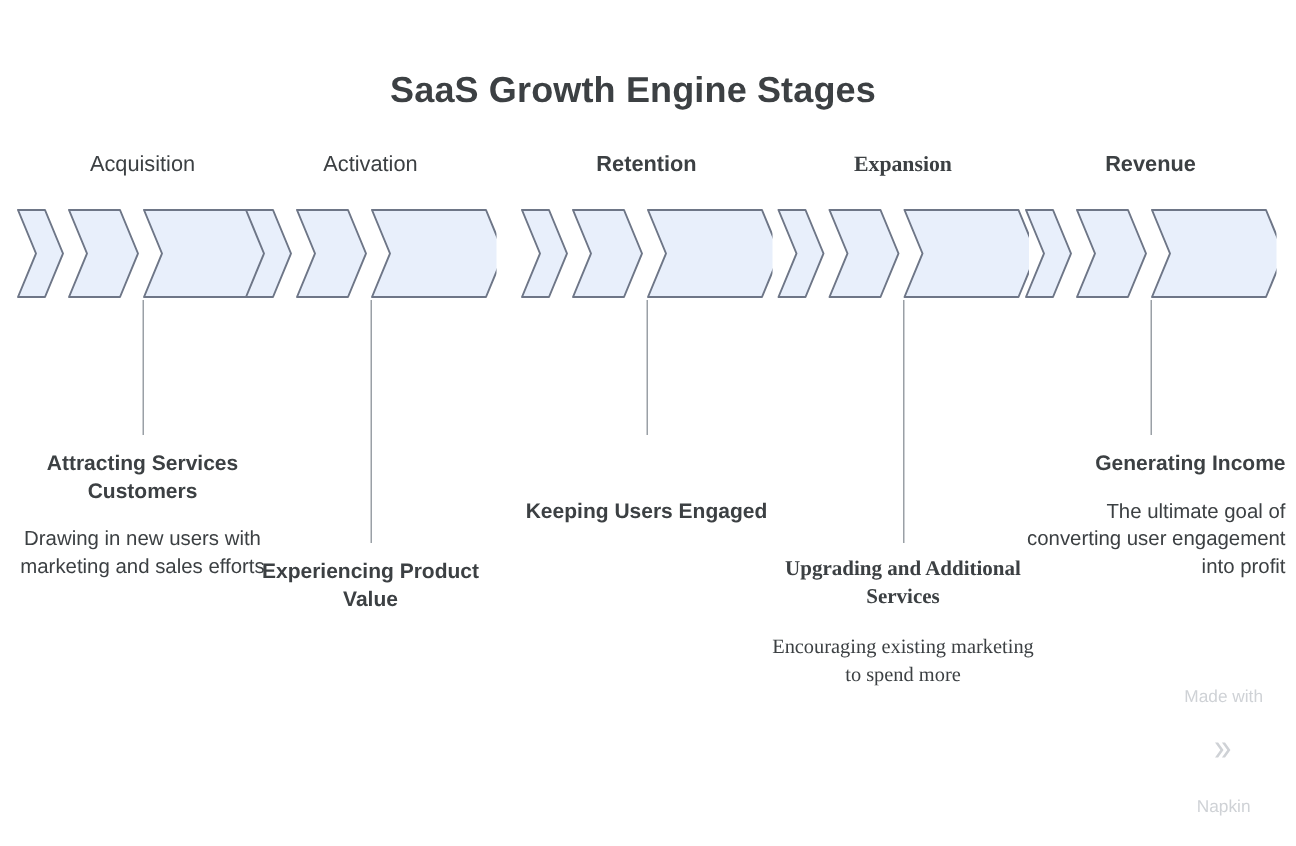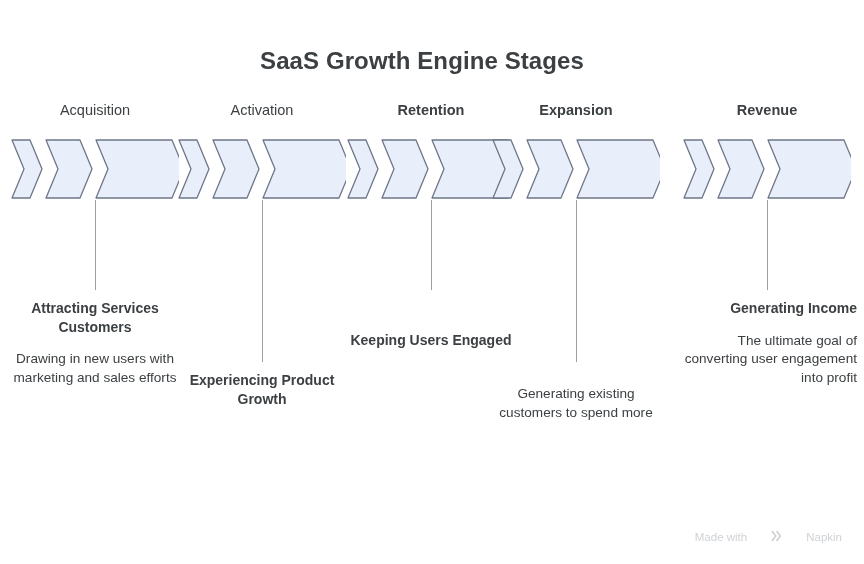--- a/index.html
+++ b/index.html
@@ -111,20 +111,21 @@
   .watermark {
     position: absolute;
     right: 22px;
     bottom: 20px;
     display: flex;
     align-items: center;
     gap: 23px;
     color: #cfd2d6;
     font-size: 11.5px;
     user-select: none;
+    flex-direction: column;
   }
   .watermark-logo { display: block; }
 </style>
 </head>
 <body>
 
 <div id="diagram-root">
 
   <div class="page-title">SaaS Growth Engine Stages</div>
 
@@ -137,60 +138,61 @@
             <path d="M 35 1 L 69 1 L 81 30 L 69 59 L 35 59 L 47 30 Z" fill="#e8effb" stroke="#6e7687" stroke-width="1.3" stroke-linejoin="round"></path>
             <path d="M 85 1 L 161 1 L 173 30 L 161 59 L 85 59 L 97 30 Z" fill="#e8effb" stroke="#6e7687" stroke-width="1.3" stroke-linejoin="round"></path>
           </svg>
         </div>
         <div class="connector-line" style="top: 200px; height: 90px; background: rgb(154, 160, 166);"></div>
         <div class="stage-text-block" style="top: 299px;">
           <div class="stage-heading">Attracting Services Customers</div>
           <div class="stage-desc">Drawing in new users with marketing and sales efforts</div>
         </div>
       </div>
-      <div class="stage-column" style="left: 178px;">
+      <div class="stage-column" style="left: 163px;">
         <div class="stage-label weight-regular">Activation</div>
         <div class="chevron-group">
           <svg width="168" height="60" viewBox="0 0 168 60">
             <path d="M 1 1 L 19 1 L 31 30 L 19 59 L 1 59 L 13 30 Z" fill="#e8effb" stroke="#6e7687" stroke-width="1.3" stroke-linejoin="round"></path>
             <path d="M 35 1 L 69 1 L 81 30 L 69 59 L 35 59 L 47 30 Z" fill="#e8effb" stroke="#6e7687" stroke-width="1.3" stroke-linejoin="round"></path>
             <path d="M 85 1 L 161 1 L 173 30 L 161 59 L 85 59 L 97 30 Z" fill="#e8effb" stroke="#6e7687" stroke-width="1.3" stroke-linejoin="round"></path>
           </svg>
         </div>
         <div class="connector-line" style="top: 200px; height: 162px; background: rgb(154, 160, 166);"></div>
         <div class="stage-text-block" style="top: 371px;">
-          <div class="stage-heading">Experiencing Product Growth</div>
+          <div class="stage-heading">Experiencing Product Value</div>
         </div>
       </div>
       <div class="stage-column" style="left: 347px;">
         <div class="stage-label weight-bold">Retention</div>
         <div class="chevron-group">
           <svg width="168" height="60" viewBox="0 0 168 60">
             <path d="M 1 1 L 19 1 L 31 30 L 19 59 L 1 59 L 13 30 Z" fill="#e8effb" stroke="#6e7687" stroke-width="1.3" stroke-linejoin="round"></path>
             <path d="M 35 1 L 69 1 L 81 30 L 69 59 L 35 59 L 47 30 Z" fill="#e8effb" stroke="#6e7687" stroke-width="1.3" stroke-linejoin="round"></path>
             <path d="M 85 1 L 161 1 L 173 30 L 161 59 L 85 59 L 97 30 Z" fill="#e8effb" stroke="#6e7687" stroke-width="1.3" stroke-linejoin="round"></path>
           </svg>
         </div>
         <div class="connector-line" style="top: 200px; height: 90px; background: rgb(154, 160, 166);"></div>
         <div class="stage-text-block" style="top: 299px; margin-top: 32px;">
           <div class="stage-heading">Keeping Users Engaged</div>
         </div>
       </div>
-      <div class="stage-column" style="left: 492px;">
+      <div class="stage-column" style="left: 518px; font-family: Liberation Serif, serif;">
         <div class="stage-label weight-bold">Expansion</div>
         <div class="chevron-group">
           <svg width="168" height="60" viewBox="0 0 168 60">
             <path d="M 1 1 L 19 1 L 31 30 L 19 59 L 1 59 L 13 30 Z" fill="#e8effb" stroke="#6e7687" stroke-width="1.3" stroke-linejoin="round"></path>
             <path d="M 35 1 L 69 1 L 81 30 L 69 59 L 35 59 L 47 30 Z" fill="#e8effb" stroke="#6e7687" stroke-width="1.3" stroke-linejoin="round"></path>
             <path d="M 85 1 L 161 1 L 173 30 L 161 59 L 85 59 L 97 30 Z" fill="#e8effb" stroke="#6e7687" stroke-width="1.3" stroke-linejoin="round"></path>
           </svg>
         </div>
         <div class="connector-line" style="top: 200px; height: 162px; background: rgb(154, 160, 166);"></div>
         <div class="stage-text-block" style="top: 371px;">
-          <div class="stage-desc">Generating existing customers to spend more</div>
+          <div class="stage-heading">Upgrading and Additional Services</div>
+          <div class="stage-desc">Encouraging existing marketing to spend more</div>
         </div>
       </div>
       <div class="stage-column" style="left: 683px;">
         <div class="stage-label weight-bold">Revenue</div>
         <div class="chevron-group">
           <svg width="168" height="60" viewBox="0 0 168 60">
             <path d="M 1 1 L 19 1 L 31 30 L 19 59 L 1 59 L 13 30 Z" fill="#e8effb" stroke="#6e7687" stroke-width="1.3" stroke-linejoin="round"></path>
             <path d="M 35 1 L 69 1 L 81 30 L 69 59 L 35 59 L 47 30 Z" fill="#e8effb" stroke="#6e7687" stroke-width="1.3" stroke-linejoin="round"></path>
             <path d="M 85 1 L 161 1 L 173 30 L 161 59 L 85 59 L 97 30 Z" fill="#e8effb" stroke="#6e7687" stroke-width="1.3" stroke-linejoin="round"></path>
           </svg>

